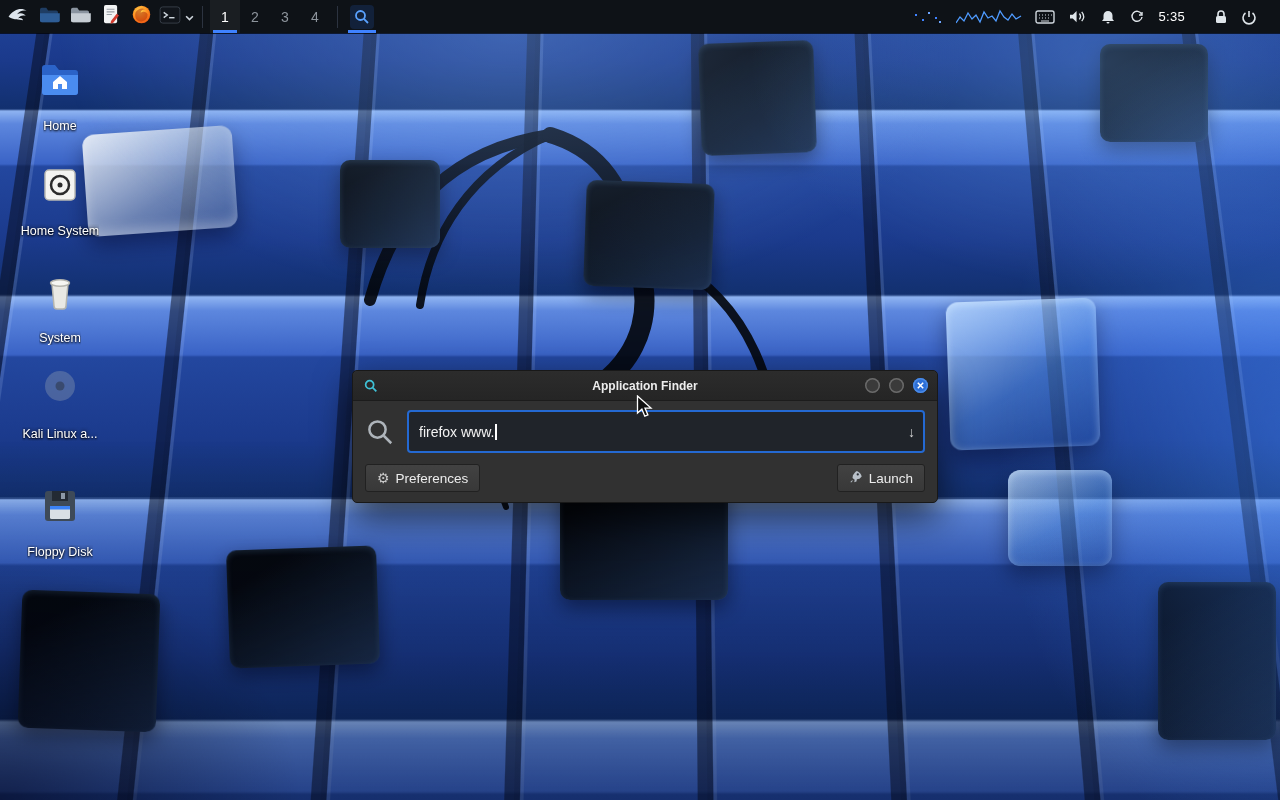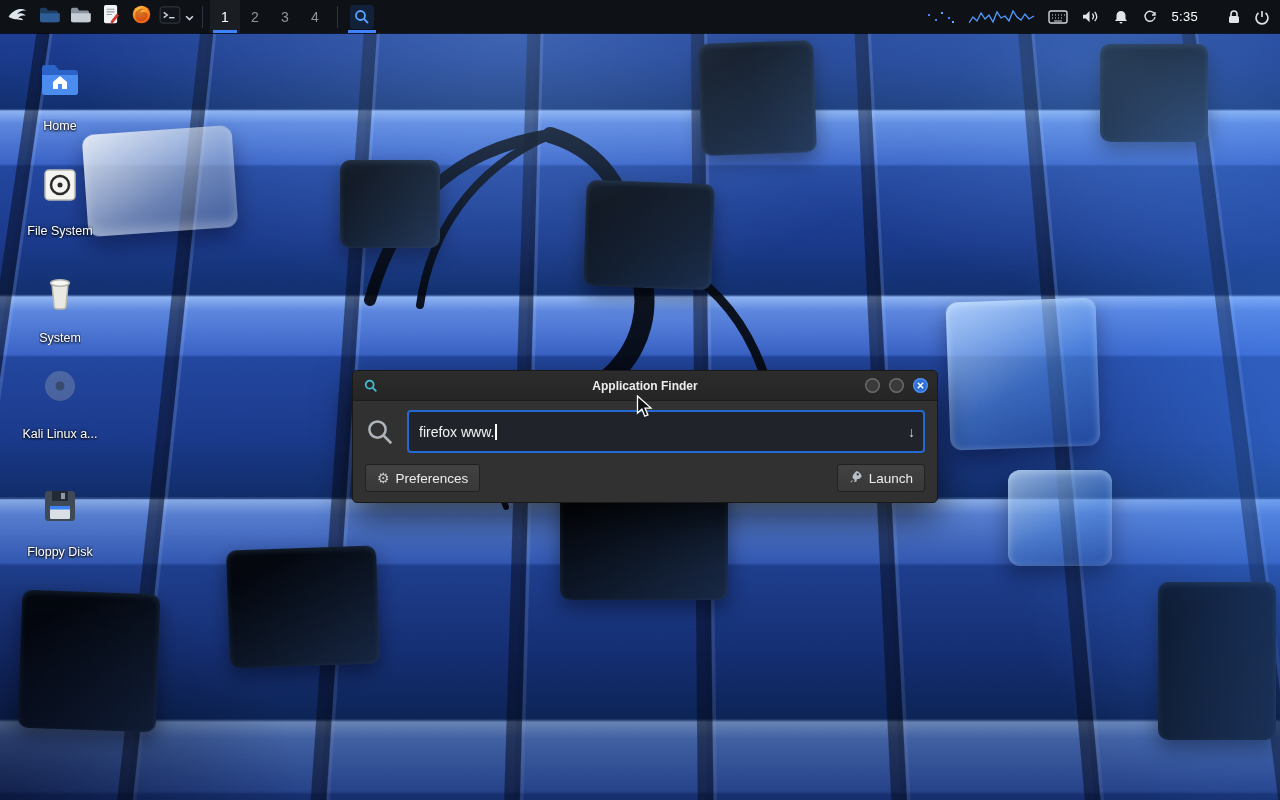--- a/index.html
+++ b/index.html
@@ -49,21 +49,21 @@
   .chev { width:12px; height:33px; display:flex; align-items:center; justify-content:center; }
   .sep { width:1px; height:22px; background:#2c3340; margin:0 7px; align-self:center; }
   .ws { width:30px; height:33px; display:flex; align-items:center; justify-content:center;
         font-size:14px; color:#8d949c; position:relative; }
   .ws.active { color:#fff; background:rgba(255,255,255,.05); }
   .ws.active::after, .task.active::after { content:""; position:absolute; left:3px; right:3px; bottom:0;
         height:3px; background:#3f82ff; }
   .task { width:34px; height:33px; display:flex; align-items:center; justify-content:center; position:relative; }
   .task .task-ic { width:24px; height:24px; border-radius:4px; background:#12213a;
         display:flex; align-items:center; justify-content:center; }
-  .panel-right { margin-left:auto; display:flex; align-items:center; gap:13px; padding-right:10px; }
+  .panel-right { margin-left:auto; display:flex; align-items:center; gap:13px; padding-right:23px; }
   .tray { display:flex; align-items:center; justify-content:center; height:33px; }
   .clock { color:#fff; font-size:13px; letter-spacing:.3px; }
 
   
   .dicons { position:absolute; left:12px; top:52px; width:96px; z-index:10; }
   .dicon { position:absolute; left:0; width:96px; display:flex; flex-direction:column; align-items:center; }
   .dicon .ic { width:44px; height:44px; display:flex; align-items:center; justify-content:center; }
   .dicon .lbl { margin-top:17px; font-size:12.5px; color:#fff; text-align:center; line-height:1.15;
     text-shadow:0 1px 2px #000, 0 0 4px rgba(0,0,0,.9); max-width:94px; white-space:nowrap; overflow:hidden; }
 
@@ -148,21 +148,21 @@
     </div>
 
     <div class="dicon" style="top:111px">
       <span class="ic">
         <svg viewBox="0 0 44 44" width="44" height="44">
           <rect x="7" y="7" width="30" height="30" rx="4" fill="#f4f4f1" stroke="#b9b9b4" stroke-width="1.5"></rect>
           <circle cx="22" cy="22" r="9" fill="none" stroke="#2b2b2b" stroke-width="2.5"></circle>
           <circle cx="22" cy="22" r="2.5" fill="#2b2b2b"></circle>
         </svg>
       </span>
-      <span class="lbl">File System</span>
+      <span class="lbl">Home System</span>
     </div>
 
     <div class="dicon" style="top:218px">
       <span class="ic">
         <svg viewBox="0 0 44 44" width="44" height="44">
           <path d="M14 14h16l-2 22a3 3 0 0 1-3 3h-6a3 3 0 0 1-3-3l-2-22z" fill="#e9e9e4" stroke="#b5b5ae" stroke-width="1.5"></path>
           <ellipse cx="22" cy="13" rx="9.5" ry="3.2" fill="#f6f6f2" stroke="#b5b5ae" stroke-width="1.5"></ellipse>
         </svg>
       </span>
       <span class="lbl">System</span>

